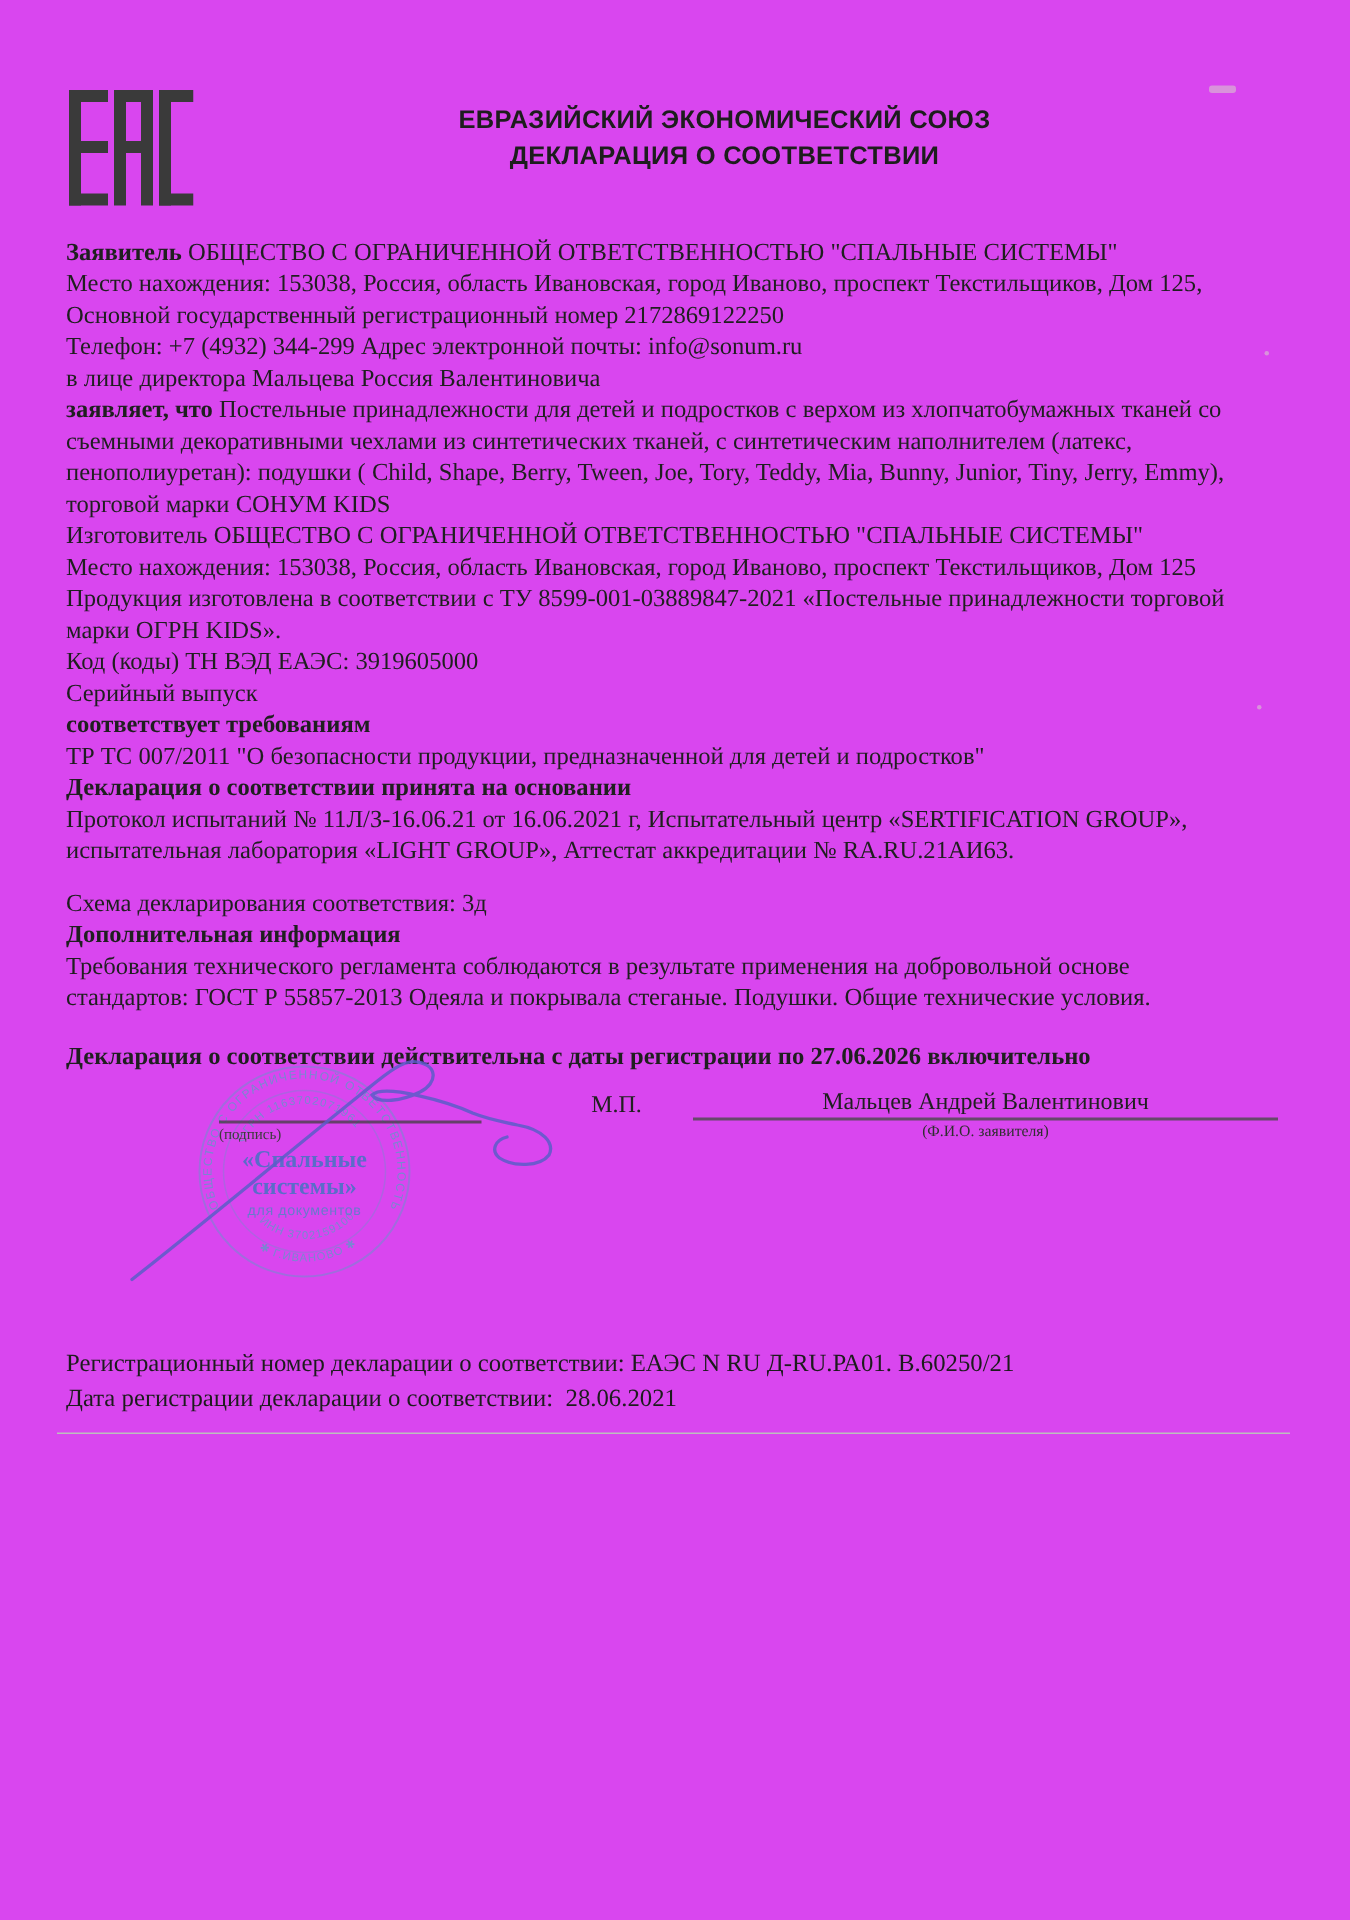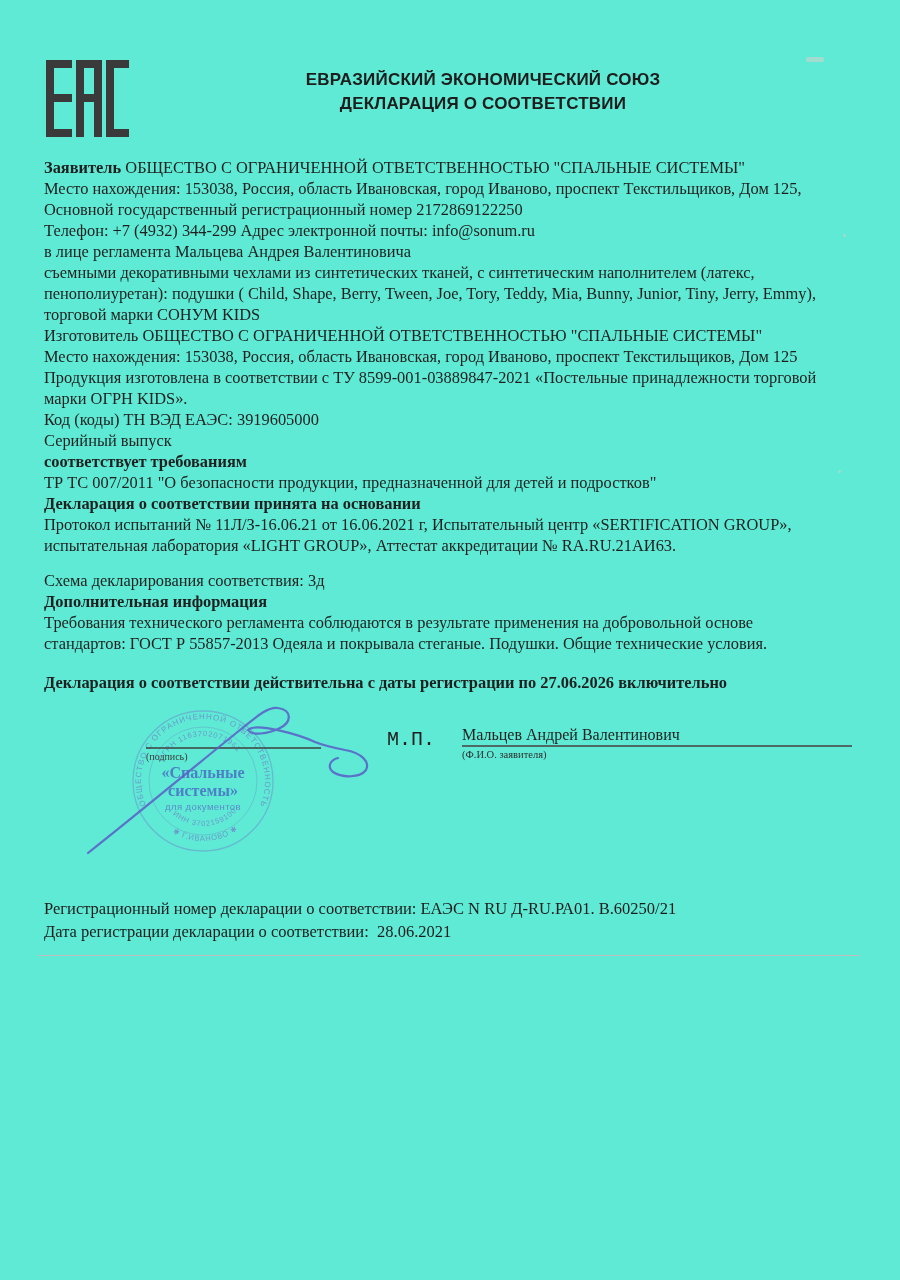--- a/index.html
+++ b/index.html
@@ -1,35 +1,35 @@
 <!DOCTYPE html>
 <html><head>
 <meta charset="utf-8">
 <style>
   html,body{margin:0;padding:0;background:#ffffff;}
-  .page{position:relative;width:900px;height:1280px;background:#5eead4;overflow:hidden;
+  .page{position:relative;width:900px;height:1280px;background:#d946ef;overflow:hidden;
         font-family:"Liberation Serif", serif;color:#212121;}
   
   .eac-logo{position:absolute;left:46px;top:60px;}
   
   .header{position:absolute;left:66px;top:68px;width:834px;text-align:center;
           font-family:"Liberation Sans", sans-serif;font-weight:bold;font-size:17px;
           line-height:24px;color:#1d1d1d;letter-spacing:.2px;}
   
   .body-lines{position:absolute;left:44px;top:157px;width:850px;}
   .doc-line{font-size:16.4px;line-height:21px;white-space:pre;color:#1f1f1f;}
   .doc-line .b{font-weight:bold;}
   .spacer{width:1px;}
   
   .sig-area{position:absolute;left:0;top:0;width:900px;height:1280px;pointer-events:none;}
-  .mp{position:absolute;left:385px;top:728px;width:52px;text-align:center;font-size:20px;font-family:Liberation Mono, monospace;}
+  .mp{position:absolute;left:385px;top:728px;width:52px;text-align:center;font-size:16px;}
   .sig-line{position:absolute;left:146px;top:747px;width:175px;height:2px;background:#3f3f3f;opacity:.75;}
   .sig-caption{position:absolute;left:146px;top:751px;width:175px;
                font-size:10px;color:#3c3c3c;}
-  .name-wrap{position:absolute;left:462px;top:726px;width:390px;}
+  .name-wrap{position:absolute;left:462px;top:726px;width:390px;text-align:center;}
   .name{font-size:16px;color:#1f1f1f;}
   .name-line{margin-top:1px;width:100%;height:1.5px;background:#4a4a4a;opacity:.8;}
   .name-caption{margin-top:2px;font-size:10.5px;color:#2f2f2f;}
   .stamp-svg{position:absolute;left:128px;top:706px;opacity:.88;}
   .stamp-center1{font:bold 16px "Liberation Serif", serif;fill:#4a72c4;}
   .stamp-center2{font:9.5px "Liberation Sans", sans-serif;fill:#5b7fc8;letter-spacing:.4px;}
   .stamp-ring{font:8px "Liberation Sans", sans-serif;fill:#6e8fcd;letter-spacing:1px;}
   .stamp-ring-sm{font:7.5px "Liberation Sans", sans-serif;fill:#6e8fcd;letter-spacing:.8px;}
   .signature-svg{position:absolute;left:60px;top:690px;}
   
@@ -67,21 +67,22 @@
   <div class="header">
     <div>ЕВРАЗИЙСКИЙ ЭКОНОМИЧЕСКИЙ СОЮЗ</div>
     <div>ДЕКЛАРАЦИЯ О СООТВЕТСТВИИ</div>
   </div>
 
   <div class="body-lines">
       <div class="doc-line"><span class="b">Заявитель</span><span class="t"> ОБЩЕСТВО С ОГРАНИЧЕННОЙ ОТВЕТСТВЕННОСТЬЮ "СПАЛЬНЫЕ СИСТЕМЫ"</span></div>
       <div class="doc-line"><span class="b"></span><span class="t">Место нахождения: 153038, Россия, область Ивановская, город Иваново, проспект Текстильщиков, Дом 125,</span></div>
       <div class="doc-line"><span class="b"></span><span class="t">Основной государственный регистрационный номер 2172869122250</span></div>
       <div class="doc-line"><span class="b"></span><span class="t">Телефон: +7 (4932) 344-299 Адрес электронной почты: info@sonum.ru</span></div>
-      <div class="doc-line"><span class="b"></span><span class="t">в лице регламента Мальцева Андрея Валентиновича</span></div>
+      <div class="doc-line"><span class="b"></span><span class="t">в лице директора Мальцева Россия Валентиновича</span></div>
+      <div class="doc-line"><span class="b">заявляет, что</span><span class="t"> Постельные принадлежности для детей и подростков с верхом из хлопчатобумажных тканей со</span></div>
       <div class="doc-line"><span class="b"></span><span class="t">съемными декоративными чехлами из синтетических тканей, с синтетическим наполнителем (латекс,</span></div>
       <div class="doc-line"><span class="b"></span><span class="t">пенополиуретан): подушки ( Child, Shape, Berry, Tween, Joe, Tory, Teddy, Mia, Bunny, Junior, Tiny, Jerry, Emmy),</span></div>
       <div class="doc-line"><span class="b"></span><span class="t">торговой марки СОНУМ KIDS</span></div>
       <div class="doc-line"><span class="b"></span><span class="t">Изготовитель ОБЩЕСТВО С ОГРАНИЧЕННОЙ ОТВЕТСТВЕННОСТЬЮ "СПАЛЬНЫЕ СИСТЕМЫ"</span></div>
       <div class="doc-line"><span class="b"></span><span class="t">Место нахождения: 153038, Россия, область Ивановская, город Иваново, проспект Текстильщиков, Дом 125</span></div>
       <div class="doc-line"><span class="b"></span><span class="t">Продукция изготовлена в соответствии с ТУ 8599-001-03889847-2021 «Постельные принадлежности торговой</span></div>
       <div class="doc-line"><span class="b"></span><span class="t">марки ОГРН KIDS».</span></div>
       <div class="doc-line"><span class="b"></span><span class="t">Код (коды) ТН ВЭД ЕАЭС: 3919605000</span></div>
       <div class="doc-line"><span class="b"></span><span class="t">Серийный выпуск</span></div>
       <div class="doc-line"><span class="b">соответствует требованиям</span><span class="t"></span></div>

